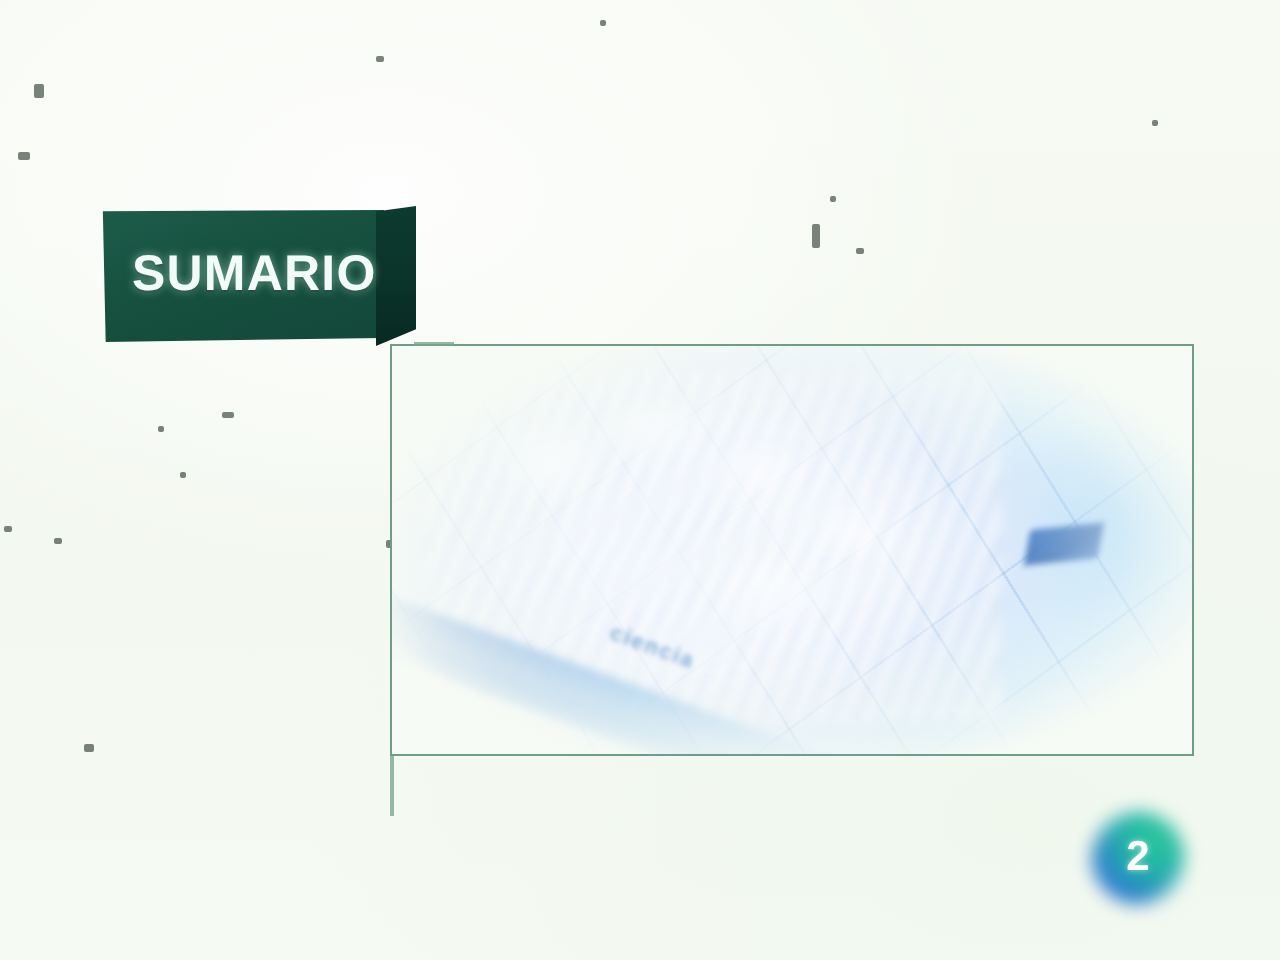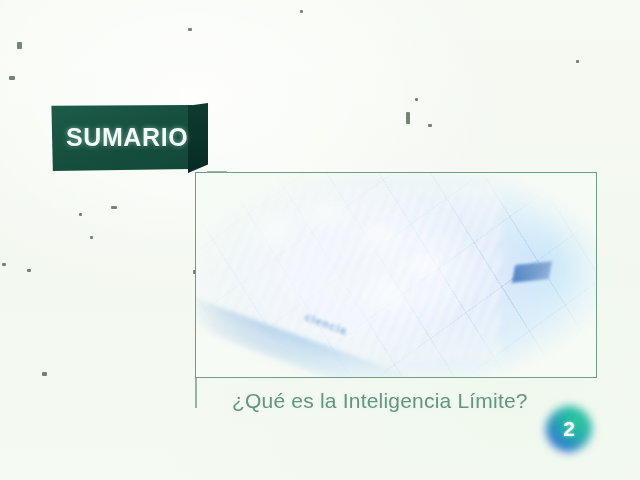--- a/index.html
+++ b/index.html
@@ -295,20 +295,19 @@
 
   <div class="frame-tick" style="left:195px; top:378px; width:1.5px; height:30px;"></div>
   <div class="frame-tick" style="left:207px; top:171px; width:20px; height:1.5px;"></div>
 
   <div id="sumario-banner">
     <div class="face"></div>
     <div class="bevel"></div>
     <div class="label">SUMARIO</div>
   </div>
 
-  <div id="caption">¿Qué es la Inteligencia Límite?</div>
 
   <div id="channel-logo">
     <div class="glow"></div>
     <div class="digit">2</div>
   </div>
 
 </div>
 
 </body></html>

